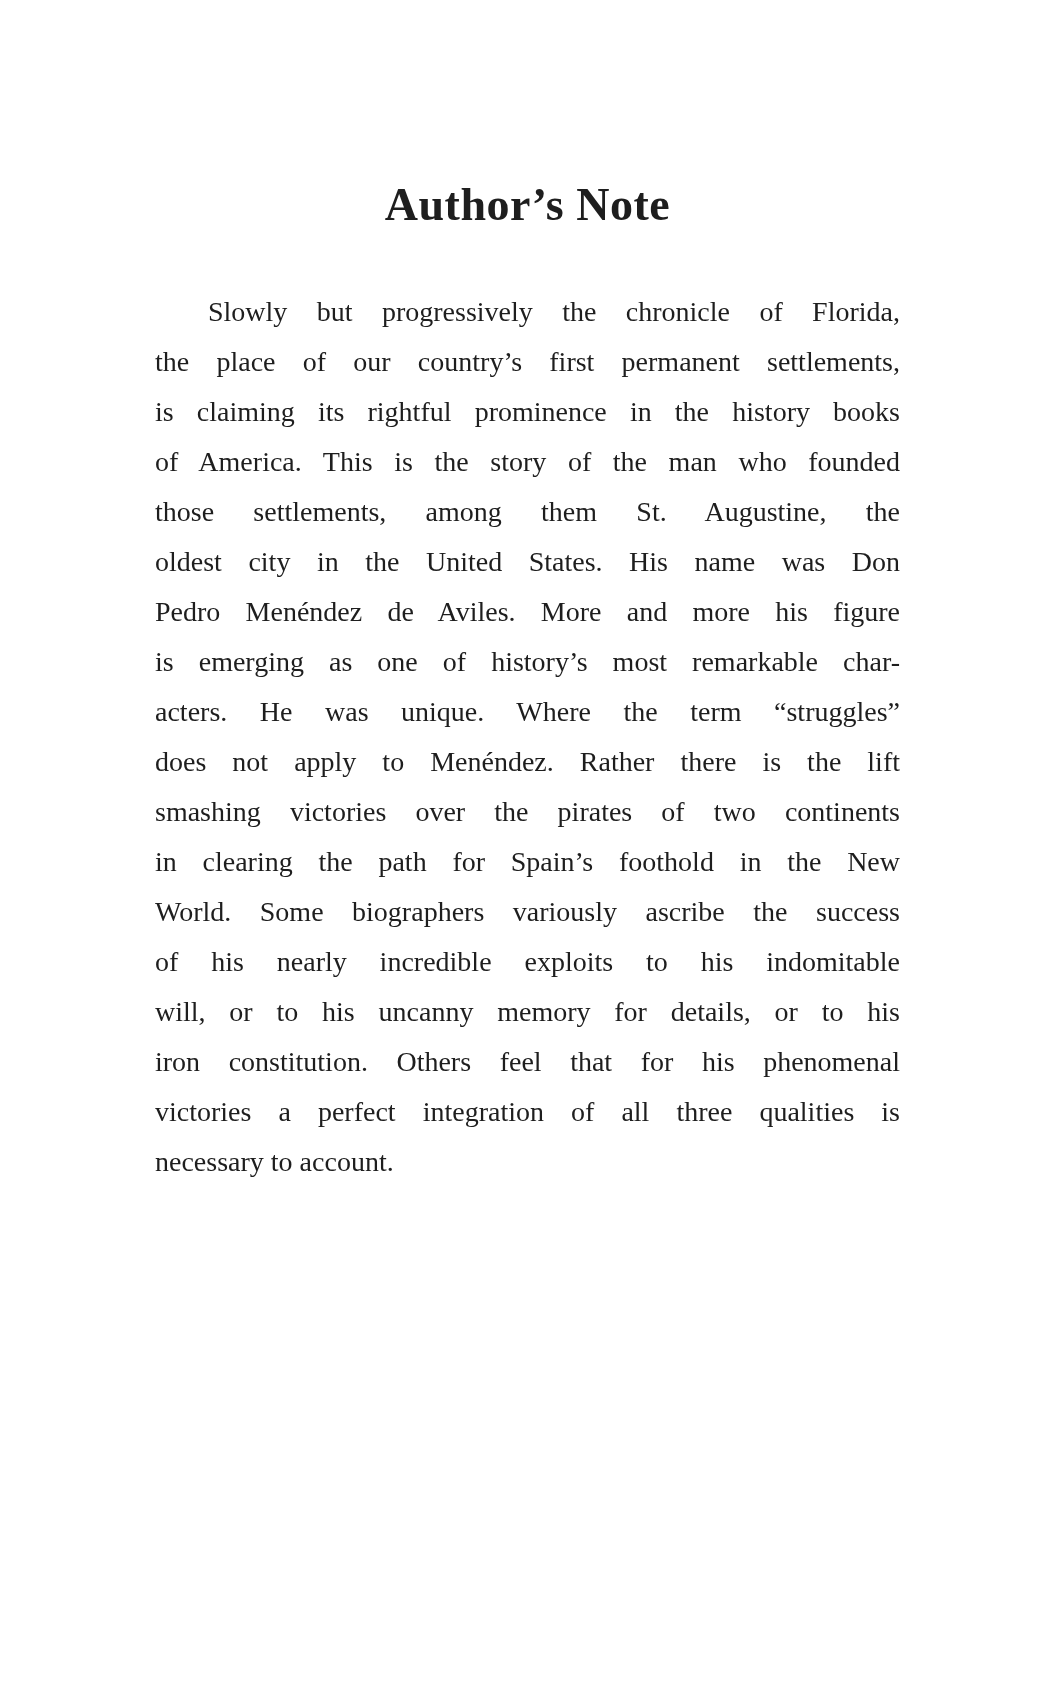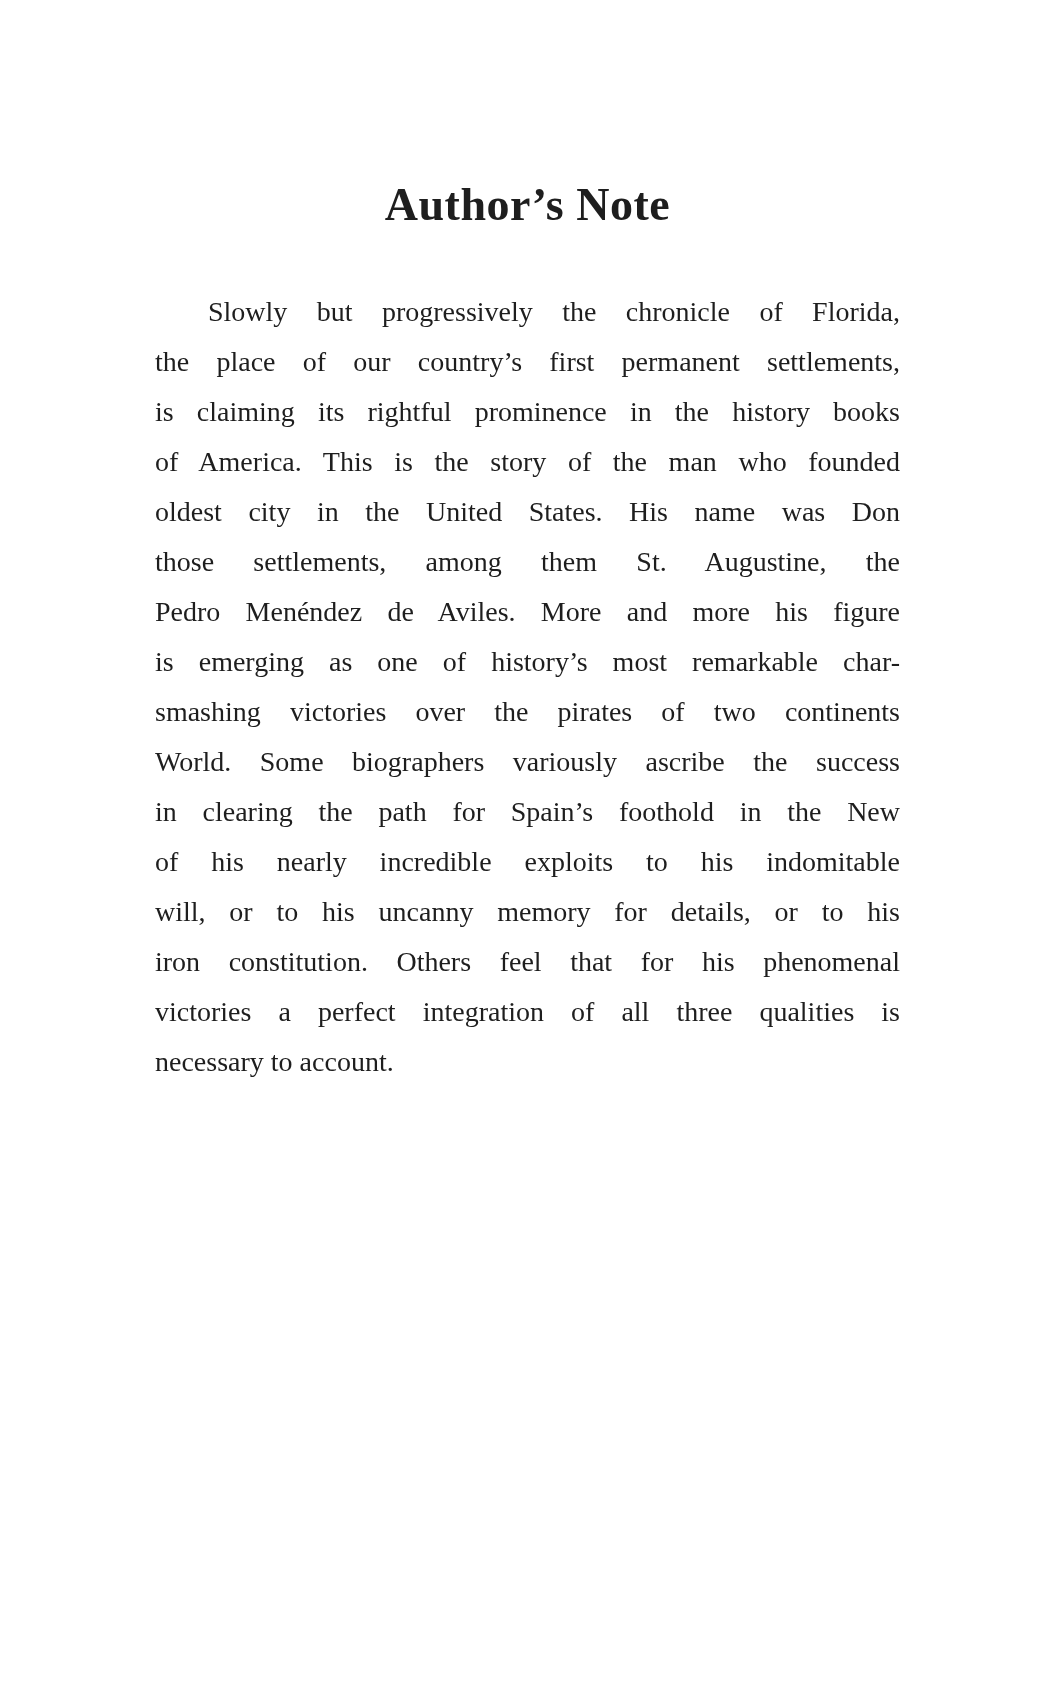--- a/index.html
+++ b/index.html
@@ -53,26 +53,28 @@
 </head>
 <body>
 
 <div class="page">
   <h1 class="heading">Author’s Note</h1>
   <div class="body-text" id="paragraph">
       <div class="line first">Slowly but progressively the chronicle of Florida,</div>
       <div class="line">the place of our country’s first permanent settlements,</div>
       <div class="line">is claiming its rightful prominence in the history books</div>
       <div class="line">of America. This is the story of the man who founded</div>
+      <div class="line">those settlements, among them St. Augustine, the</div>
       <div class="line">oldest city in the United States. His name was Don</div>
-      <div class="line">those settlements, among them St. Augustine, the</div>
       <div class="line">Pedro Menéndez de Aviles. More and more his figure</div>
       <div class="line">is emerging as one of history’s most remarkable char-</div>
+      <div class="line">acters. He was unique. Where the term “struggles”</div>
+      <div class="line">does not apply to Menéndez. Rather there is the lift</div>
       <div class="line">smashing victories over the pirates of two continents</div>
+      <div class="line">in clearing the path for Spain’s foothold in the New</div>
       <div class="line">World. Some biographers variously ascribe the success</div>
-      <div class="line">in clearing the path for Spain’s foothold in the New</div>
       <div class="line">of his nearly incredible exploits to his indomitable</div>
       <div class="line">will, or to his uncanny memory for details, or to his</div>
       <div class="line">iron constitution. Others feel that for his phenomenal</div>
       <div class="line">victories a perfect integration of all three qualities is</div>
       <div class="line last">necessary to account.</div>
     </div>
 </div>
 
 </body></html>

